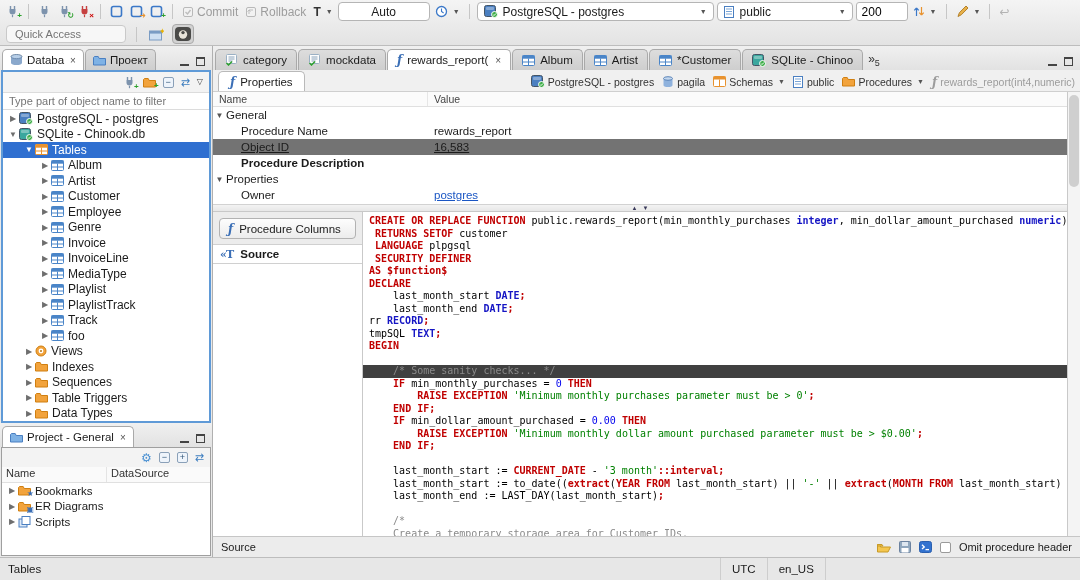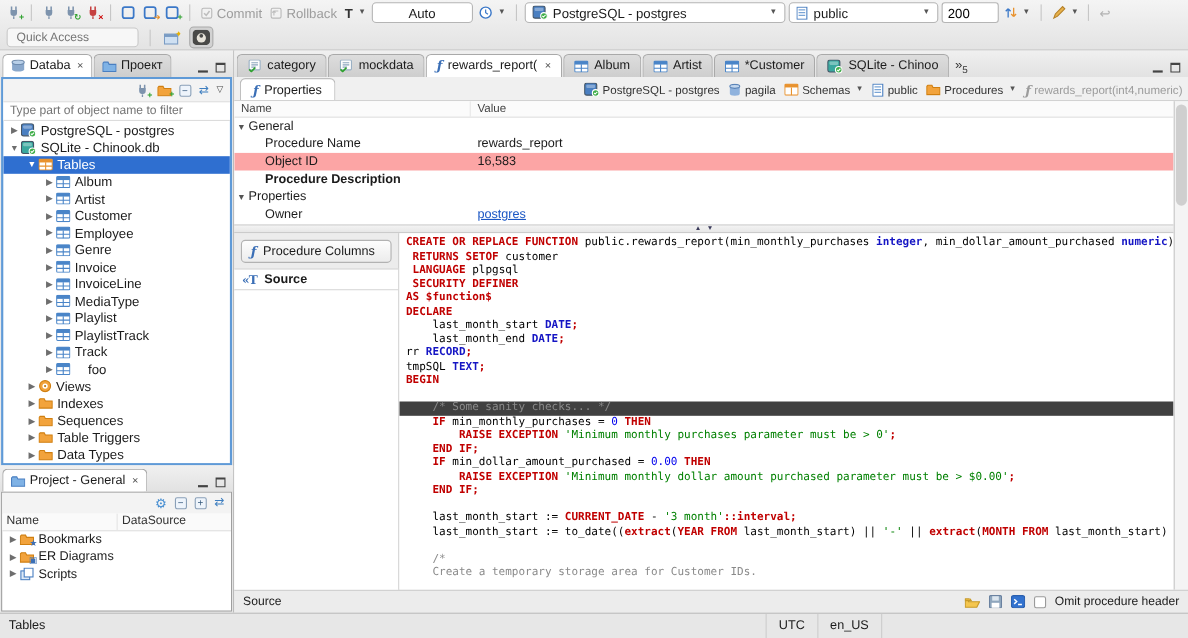--- a/index.html
+++ b/index.html
@@ -90,21 +90,21 @@
 
   .props-source { flex:1; position:relative; display:flex; flex-direction:column; min-height:0; }
   .vscroll { position:absolute; top:0; right:0; bottom:0; width:13px; background:#f4f4f4; border-left:1px solid #c9c9c9; }
   .vthumb { position:absolute; top:3px; left:1px; right:1px; height:92px; background:#cfcfcf; border-radius:5px; }
 
   .props-grid { height:112px; flex:none; background:#fff; margin-right:13px; overflow:hidden; }
   .pg-header { display:flex; height:15px; border-bottom:1px solid #e0e0e0; font-size:10.5px; color:#444; background:#fbfbfb; }
   .pg-h-name { width:215px; padding:1px 0 0 6px; border-right:1px solid #e6e6e6; }
   .pg-h-value { padding:1px 0 0 6px; }
   .pg-row { display:flex; height:16px; align-items:center; font-size:11.5px; }
-  .pg-row.sel { background:#fca5a5; }
+  .pg-row.sel { background:#737373;text-decoration:underline; }
   .pg-name { width:215px; display:flex; align-items:center; flex:none; }
   .pg-value { flex:1; padding-left:6px; white-space:nowrap; overflow:hidden; }
   .grp-arrow { width:13px; flex:none; text-align:center; font-size:8px; color:#555; }
   .pg-indent { padding-left:28px; }
   .pg-bold { font-weight:bold; }
   .pg-link { color:#1a56c4; text-decoration:underline; }
 
   .splitter { height:8px; flex:none; margin-right:13px; background:linear-gradient(#f3f3f3,#e7e7e7);
               border-top:1px solid #d2d2d2; border-bottom:1px solid #c8c8c8;
               display:flex; align-items:center; justify-content:center; gap:5px; }
@@ -132,21 +132,21 @@
 
   .editor-footer { height:21px; flex:none; background:#ececec; border-top:1px solid #c6c6c6;
                    display:flex; align-items:center; padding:0 8px; gap:9px; font-size:11px; }
   .ef-right { margin-left:auto; display:flex; align-items:center; gap:8px; }
   .checkbox { width:11px; height:11px; border:1px solid #9a9a9a; background:#fff; border-radius:2px; flex:none; }
 
   
   .statusbar { height:23px; flex:none; background:#e7e7e7; border-top:1px solid #bdbdbd;
                display:flex; align-items:center; font-size:11.5px; position:relative; }
   .sb-left { padding-left:8px; }
-  .sb-cells { position:absolute; left:696px; top:0; bottom:0; display:flex; align-items:stretch; }
+  .sb-cells { position:absolute; left:720px; top:0; bottom:0; display:flex; align-items:stretch; }
   .sb-cell { display:flex; align-items:center; padding:0 11px; border-left:1px solid #cdcdcd; }
   .sb-cell:last-child { border-right:1px solid #cdcdcd; }
 
   
   .ic { display:inline-flex; align-items:center; justify-content:center; flex:none; position:relative; }
   .badge { position:absolute; font-size:8px; line-height:1; font-weight:bold; right:-3px; bottom:-2px; }
   .fic { font-family:"DejaVu Serif","Liberation Serif",serif; font-style:italic; font-weight:bold;
          color:#3b6fb6; font-size:12px; line-height:1; }
   .fic.gray { color:#9c9c9c; }
 </style>
@@ -553,21 +553,21 @@
             <div class="trow" style="padding-left: 36px;">
               <span class="arr">▶</span>
               <span class="ic">
                 <svg width="13" height="11" viewBox="0 0 13 11">
                   <rect x="0.5" y="0.5" width="12" height="10" rx="1" fill="#fff" stroke="#4a85c8"></rect>
                   <rect x="0.5" y="0.5" width="12" height="3.2" fill="#4a85c8"></rect>
                   <line x1="6.5" y1="3.5" x2="6.5" y2="10.5" stroke="#4a85c8"></line>
                   <line x1="0.5" y1="7" x2="12.5" y2="7" stroke="#4a85c8"></line>
                 </svg>
               </span>
-              <span style="margin-left: 16px; text-align: right;">foo</span>
+              <span style="margin-left: 4px; text-align: right;">foo</span>
             </div>
             <div class="trow" style="padding-left: 20px;">
               <span class="arr">▶</span>
               <span class="ic">
                 <svg width="12" height="12" viewBox="0 0 12 12">
                   <circle cx="6" cy="6" r="5" fill="#f2a33c" stroke="#d07f10"></circle>
                   <circle cx="6" cy="6" r="2.4" fill="#fff"></circle>
                   <circle cx="6" cy="6" r="1" fill="#b87714"></circle>
                 </svg>
               </span>
@@ -910,20 +910,21 @@
               <div class="code-line hl"><span class="tok-c">    /* Some sanity checks... */</span></div>
               <div class="code-line"><span class="tok-p">    </span><span class="tok-k">IF</span><span class="tok-p"> min_monthly_purchases = </span><span class="tok-n">0</span><span class="tok-p"> </span><span class="tok-k">THEN</span></div>
               <div class="code-line"><span class="tok-p">        </span><span class="tok-k">RAISE EXCEPTION</span><span class="tok-p"> </span><span class="tok-s">'Minimum monthly purchases parameter must be &gt; 0'</span><span class="tok-k">;</span></div>
               <div class="code-line"><span class="tok-p">    </span><span class="tok-k">END IF;</span></div>
               <div class="code-line"><span class="tok-p">    </span><span class="tok-k">IF</span><span class="tok-p"> min_dollar_amount_purchased = </span><span class="tok-n">0.00</span><span class="tok-p"> </span><span class="tok-k">THEN</span></div>
               <div class="code-line"><span class="tok-p">        </span><span class="tok-k">RAISE EXCEPTION</span><span class="tok-p"> </span><span class="tok-s">'Minimum monthly dollar amount purchased parameter must be &gt; $0.00'</span><span class="tok-k">;</span></div>
               <div class="code-line"><span class="tok-p">    </span><span class="tok-k">END IF;</span></div>
               <div class="code-line">&nbsp;</div>
               <div class="code-line"><span class="tok-p">    last_month_start := </span><span class="tok-k">CURRENT_DATE</span><span class="tok-p"> - </span><span class="tok-s">'3 month'</span><span class="tok-k">::interval;</span></div>
               <div class="code-line"><span class="tok-p">    last_month_start := to_date((</span><span class="tok-k">extract</span><span class="tok-p">(</span><span class="tok-k">YEAR FROM</span><span class="tok-p"> last_month_start) || </span><span class="tok-s">'-'</span><span class="tok-p"> || </span><span class="tok-k">extract</span><span class="tok-p">(</span><span class="tok-k">MONTH FROM</span><span class="tok-p"> last_month_start) || </span></div>
+              <div class="code-line"><span class="tok-p">    last_month_end := LAST_DAY(last_month_start)</span><span class="tok-k">;</span></div>
               <div class="code-line">&nbsp;</div>
               <div class="code-line"><span class="tok-c">    /*</span></div>
               <div class="code-line"><span class="tok-c">    Create a temporary storage area for Customer IDs.</span></div>
             </div>
         </div>
 
         <div class="vscroll">
           <div class="vthumb"></div>
         </div>
       </div>

